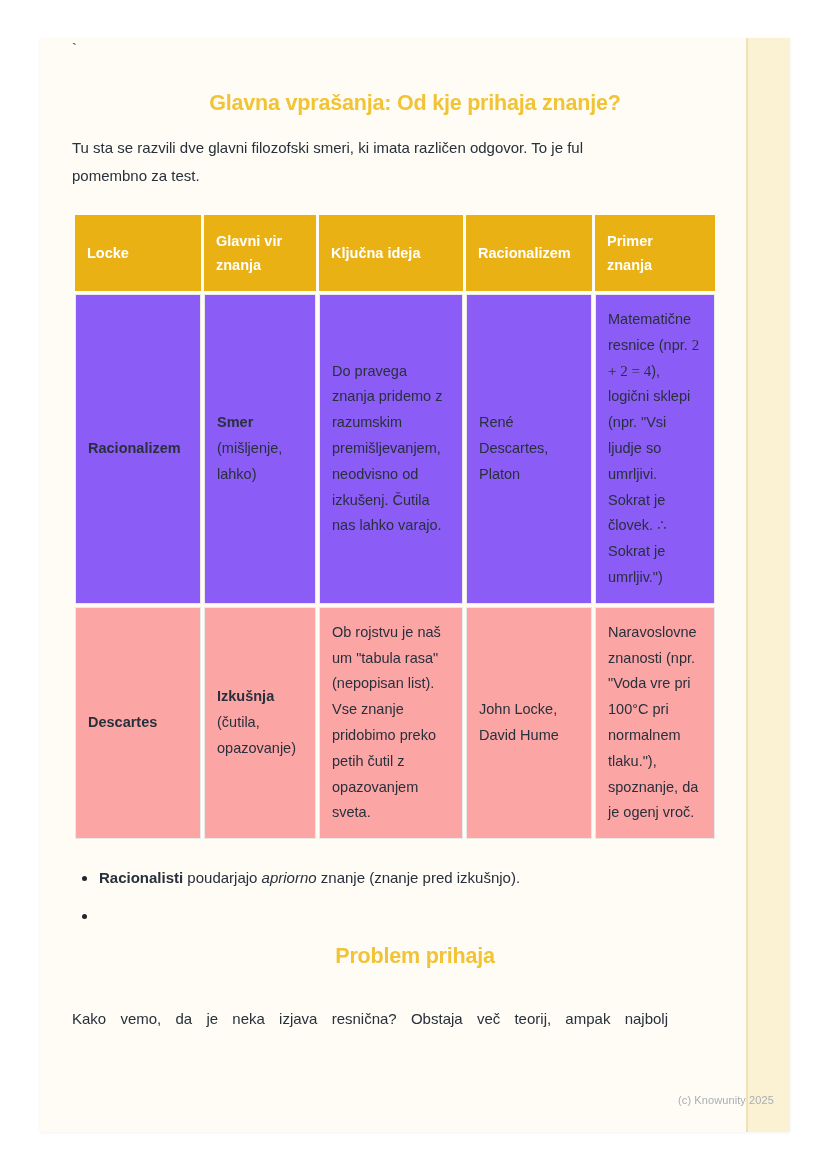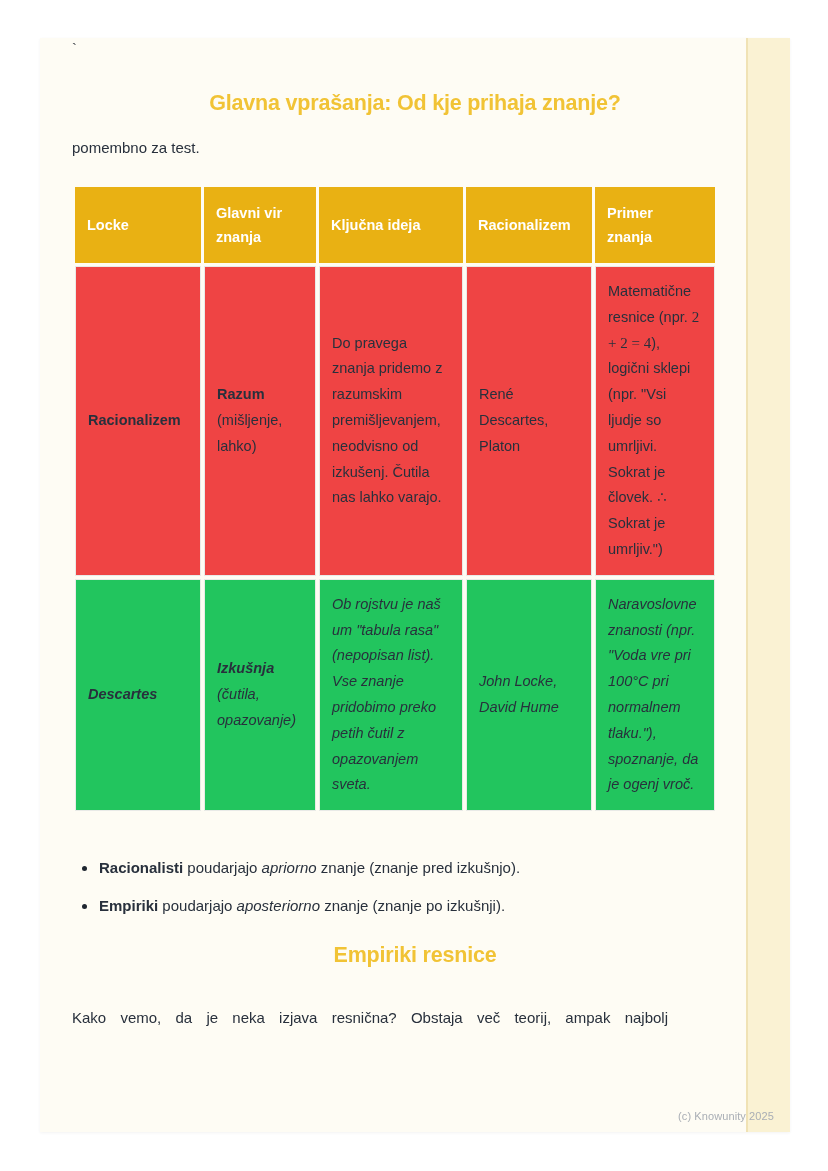--- a/index.html
+++ b/index.html
@@ -34,53 +34,54 @@
     margin-top:22px;width:646px;table-layout:fixed;
     border-collapse:separate;border-spacing:3px;
   }
   table.phil th{
     background:#E9B113;color:#ffffff;
     font-size:14.5px;font-weight:600;text-align:left;
     vertical-align:middle;height:76px;line-height:24px;
     padding:0 26px 0 12px;box-sizing:border-box;
   }
   table.phil td{
-    background:#ef4444;border:1px solid #E9EAE7;
+    background:#8b5cf6;border:1px solid #E9EAE7;
     vertical-align:middle;padding:12px;box-sizing:border-box;
     font-size:14.5px;line-height:25.8px;color:#28303C;
   }
-  table.phil tr.alt td{background:#22c55e;font-style:italic;}
+  table.phil tr.alt td{background:#fca5a5;}
   td .cell-strong{font-weight:700;margin-top:28px;}
   td .blk{display:block;font-weight:700;}
   .math{font-family:"Liberation Serif","DejaVu Serif",serif;font-size:15px;}
 
-  ul.bullets{margin:42px 0 0 0;padding:0 0 0 10px;list-style:none;}
+  ul.bullets{margin:24px 0 0 0;padding:0 0 0 10px;list-style:none;}
   ul.bullets li{display:flex;font-size:15px;line-height:24px;margin:0 0 14px 0;}
   .dot{width:5px;height:5px;border-radius:50%;background:#1F2630;margin:10px 12px 0 0;flex:none;}
   ul.bullets .term{font-weight:700;}
   ul.bullets .emph{font-style:italic;}
 
   .footer{
-    position:absolute;right:16px;bottom:10px;z-index:2;
+    position:absolute;right:16px;bottom:26px;z-index:2;
     font-size:11px;color:#A9AEB5;letter-spacing:0.1px;margin-top:24px;
   }
 </style>
 </head>
 <body>
 
 <div class="card">
   <div class="strip"></div>
 
   <div class="content">
 
     <div class="tick">`</div>
 
     <h2 class="h-gold" id="heading-knowledge">Glavna vprašanja: Od kje prihaja znanje?</h2>
 
     <p class="para">
+      <span class="line">Tu sta se razvili dve glavni filozofski smeri, ki imata različen odgovor. To je ful</span>
       <span class="line">pomembno za test.</span>
     </p>
 
     <table class="phil">
       <colgroup>
         <col style="width:126px">
           <col style="width:112px">
           <col style="width:144px">
           <col style="width:126px">
           <col style="width:120px">
@@ -93,21 +94,21 @@
           <th>Racionalizem</th>
           <th>Primer znanja</th>
         </tr>
       </thead>
       <tbody>
         <tr>
           <td>
             <span class="cell-strong">Racionalizem</span>
           </td>
           <td>
-            <span class="blk">Razum</span>
+            <span class="blk">Smer</span>
             <span>(mišljenje, lahko)</span>
           </td>
           <td>Do pravega znanja pridemo z razumskim premišljevanjem, neodvisno od izkušenj. Čutila nas lahko varajo.</td>
           <td>René Descartes, Platon</td>
           <td>
             <span>Matematične resnice (npr. </span><span class="math">2 + 2 = 4</span><span>), logični sklepi (npr. "Vsi ljudje so umrljivi. Sokrat je človek. ∴ Sokrat je umrljiv.")</span>
           </td>
         </tr>
         <tr class="alt">
           <td>
@@ -126,25 +127,24 @@
       </tbody>
     </table>
 
     <ul class="bullets">
       <li>
         <span class="dot"></span>
         <span><span class="term">Racionalisti</span><span> poudarjajo </span><span class="emph">apriorno</span><span> znanje (znanje pred izkušnjo).</span></span>
       </li>
       <li>
         <span class="dot"></span>
-        <span><span class="term">Empiriki</span><span> poudarjajo </span><span class="emph">aposteriorno</span><span> znanje (znanje po izkušnji).</span></span>
       </li>
     </ul>
 
-    <h2 class="h-gold" id="heading-truth">Empiriki resnice</h2>
+    <h2 class="h-gold" id="heading-truth">Problem prihaja</h2>
 
     <p class="para para2">
       <span class="jline">Kako vemo, da je neka izjava resnična? Obstaja več teorij, ampak najbolj</span>
     </p>
 
   </div>
 
   <div class="footer">(c) Knowunity 2025</div>
 </div>
 

